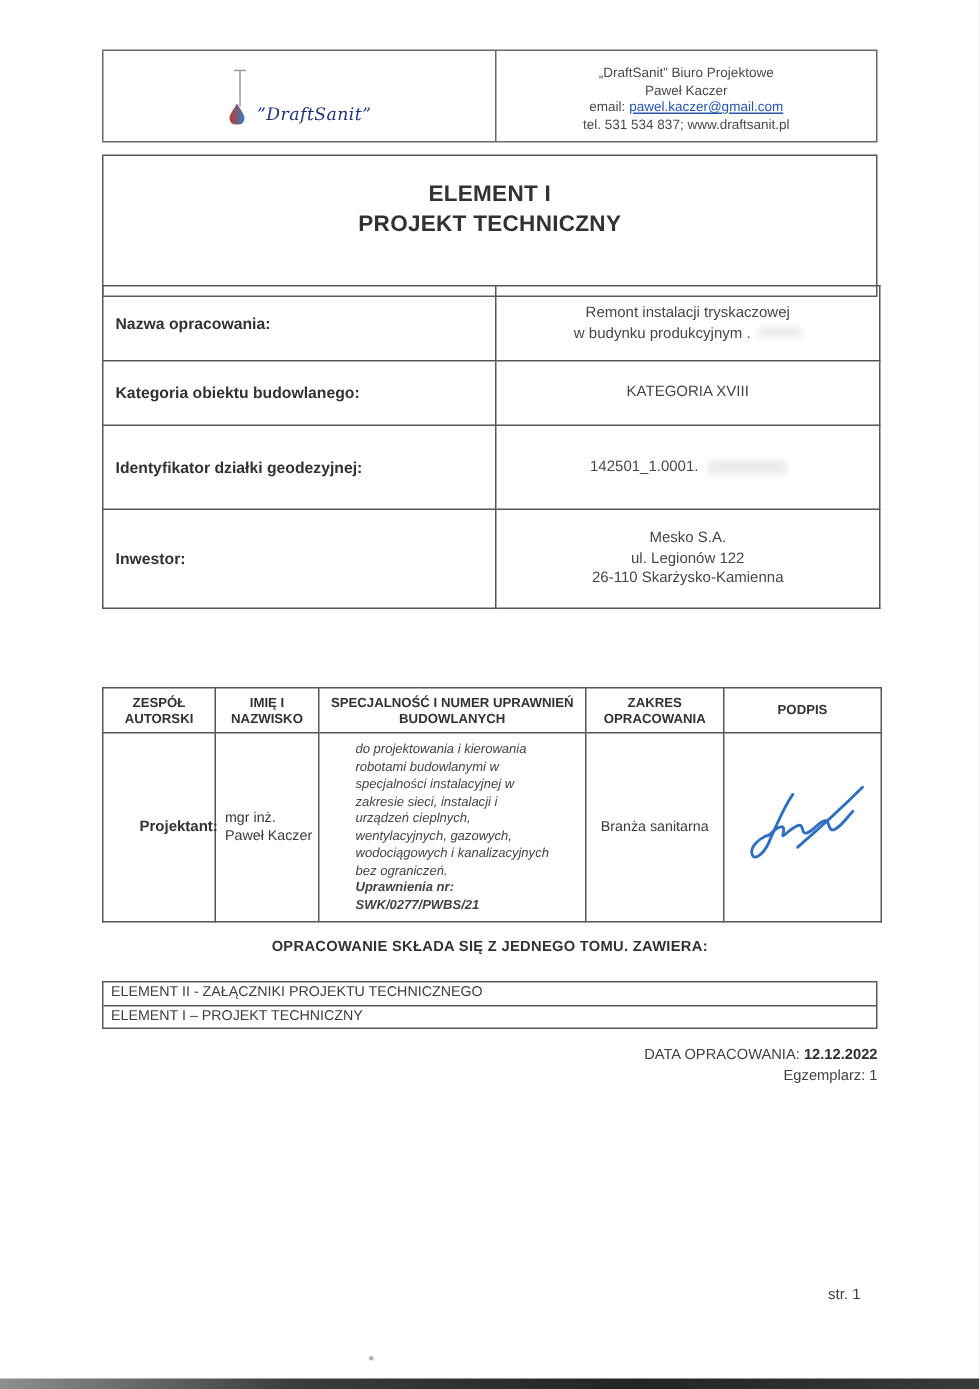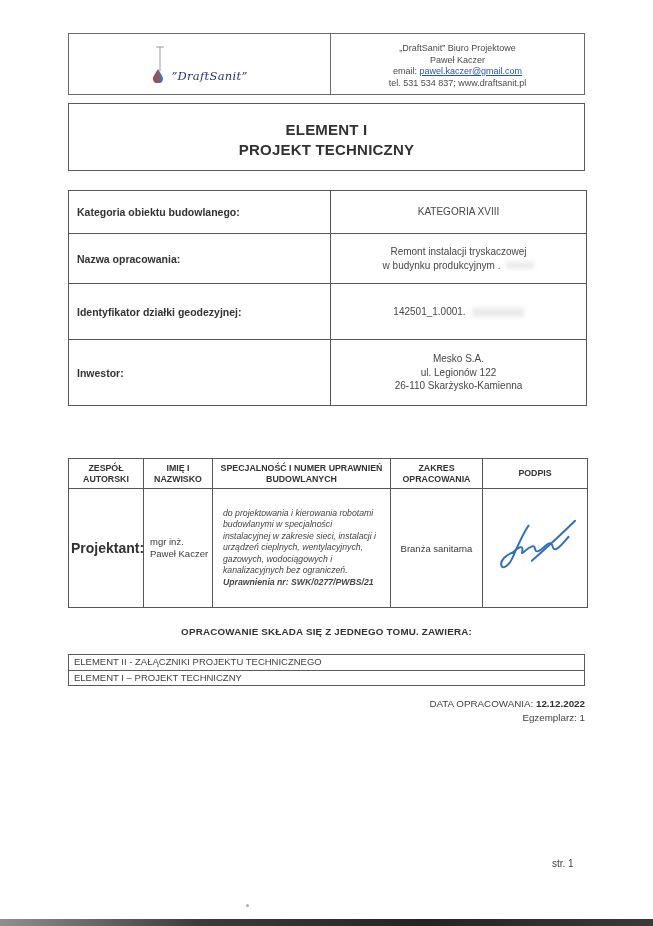--- a/index.html
+++ b/index.html
@@ -25,21 +25,21 @@
     font-family:"DejaVu Serif", serif;font-style:italic;font-weight:normal;
     font-size:11.5px;color:#23337a;letter-spacing:.3px;
   }
   .header-right{
     flex:1;text-align:center;font-size:9px;line-height:11.5px;
     padding-top:9px;color:#4a4a4a;
   }
   .email-link{color:#2456b0;text-decoration:underline;cursor:pointer;}
   
   .title-block{
-    position:absolute;left:68px;top:103px;width:517px;height:68px;
+    position:absolute;left:68px;top:103px;width:517px;height:95px;
     border:1px solid #5a5a5a;box-sizing:border-box;text-align:center;
     padding-top:16px;font-size:15px;font-weight:bold;line-height:20px;
     color:#323232;letter-spacing:.2px;
   }
   
   .info-table{
     position:absolute;left:68px;top:190px;width:519px;
     border-collapse:collapse;table-layout:fixed;
   }
   .info-table td{
@@ -62,25 +62,25 @@
     border-collapse:collapse;table-layout:fixed;
   }
   .team-table td{
     border:1px solid #565656;vertical-align:middle;box-sizing:border-box;
   }
   .team-head td{
     font-weight:bold;text-align:center;font-size:8.8px;line-height:10.5px;
     height:30px;color:#323232;padding:2px;
   }
   .team-body td{height:119px;}
-  .cell-role{font-weight:bold;font-size:14px;padding-left:2px;color:#323232;}
+  .cell-role{font-weight:bold;font-size:10px;padding-left:24px;color:#323232;}
   .cell-name{font-size:9.5px;line-height:12px;padding-left:6px;}
   .cell-qual{
     font-size:8.7px;font-style:italic;line-height:11.5px;
-    padding:5px 10px;vertical-align:middle;color:#444;
+    padding:5px 24px;vertical-align:middle;color:#444;
   }
   .cell-qual .lic{font-weight:bold;}
   .cell-scope{text-align:center;font-size:9.5px;}
   .cell-sign{text-align:center;}
   
   .contents-heading{
     position:absolute;left:68px;top:626px;width:517px;text-align:center;
     font-weight:bold;font-size:9.8px;color:#323232;letter-spacing:.2px;
   }
   .contents-table{
@@ -141,30 +141,30 @@
   </div>
 
   <div class="title-block">
     <div>ELEMENT I</div>
     <div>PROJEKT TECHNICZNY</div>
   </div>
 
   <table class="info-table">
     <tbody>
         <tr>
-      <td class="info-label h43">Kategoria obiektu budowlanego:</td>
-      <td class="info-value h43">
-        <div>KATEGORIA XVIII</div>
-      </td>
-    </tr>
-    <tr>
       <td class="info-label h50">Nazwa opracowania:</td>
       <td class="info-value h50">
         <div>Remont instalacji tryskaczowej</div>
         <div><span>w budynku produkcyjnym .</span><span class="redact" style="width:28px;height:7px"></span></div>
+      </td>
+    </tr>
+    <tr>
+      <td class="info-label h43">Kategoria obiektu budowlanego:</td>
+      <td class="info-value h43">
+        <div>KATEGORIA XVIII</div>
       </td>
     </tr>
     <tr>
       <td class="info-label h56">Identyfikator działki geodezyjnej:</td>
       <td class="info-value h56">
         <div><span>142501_1.0001.</span><span class="redact"></span></div>
       </td>
     </tr>
     <tr>
       <td class="info-label h66">Inwestor:</td>

